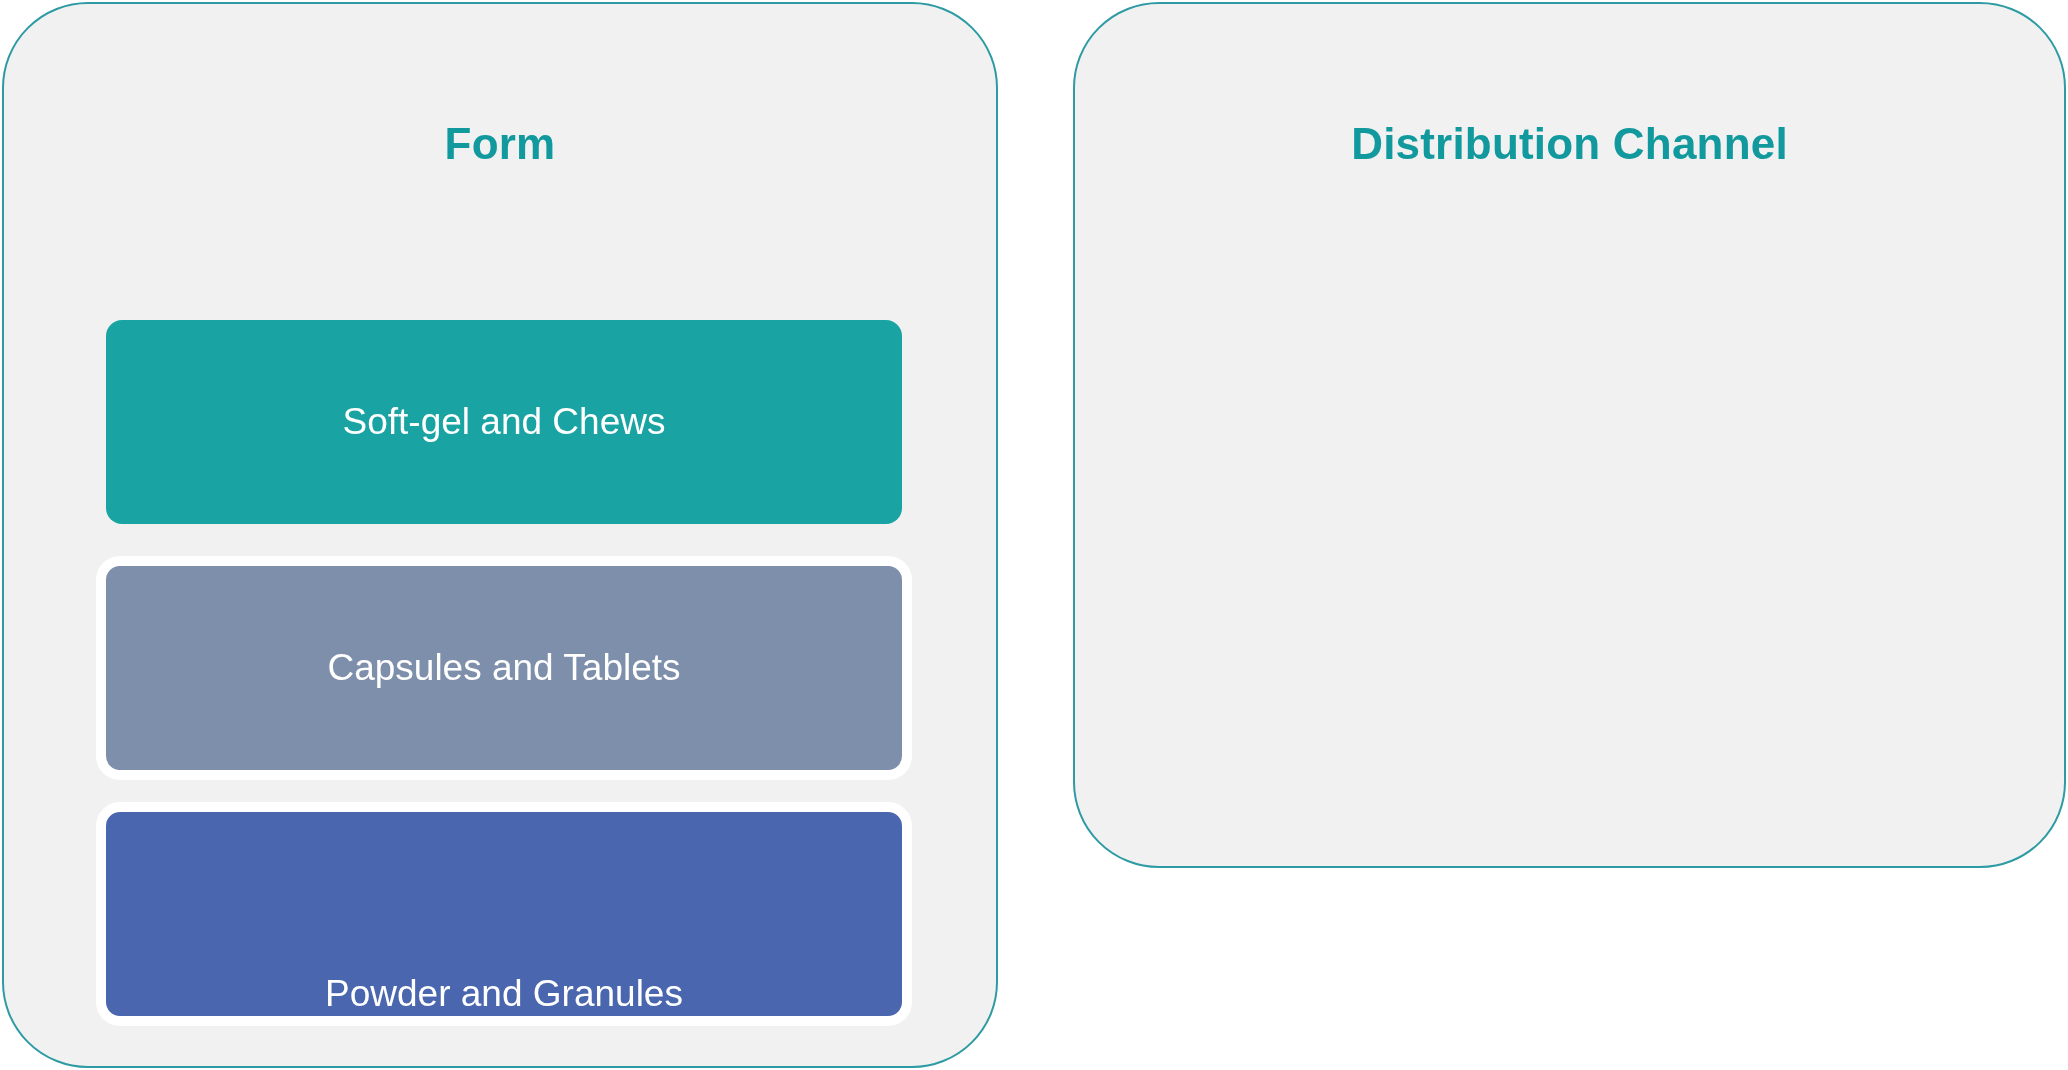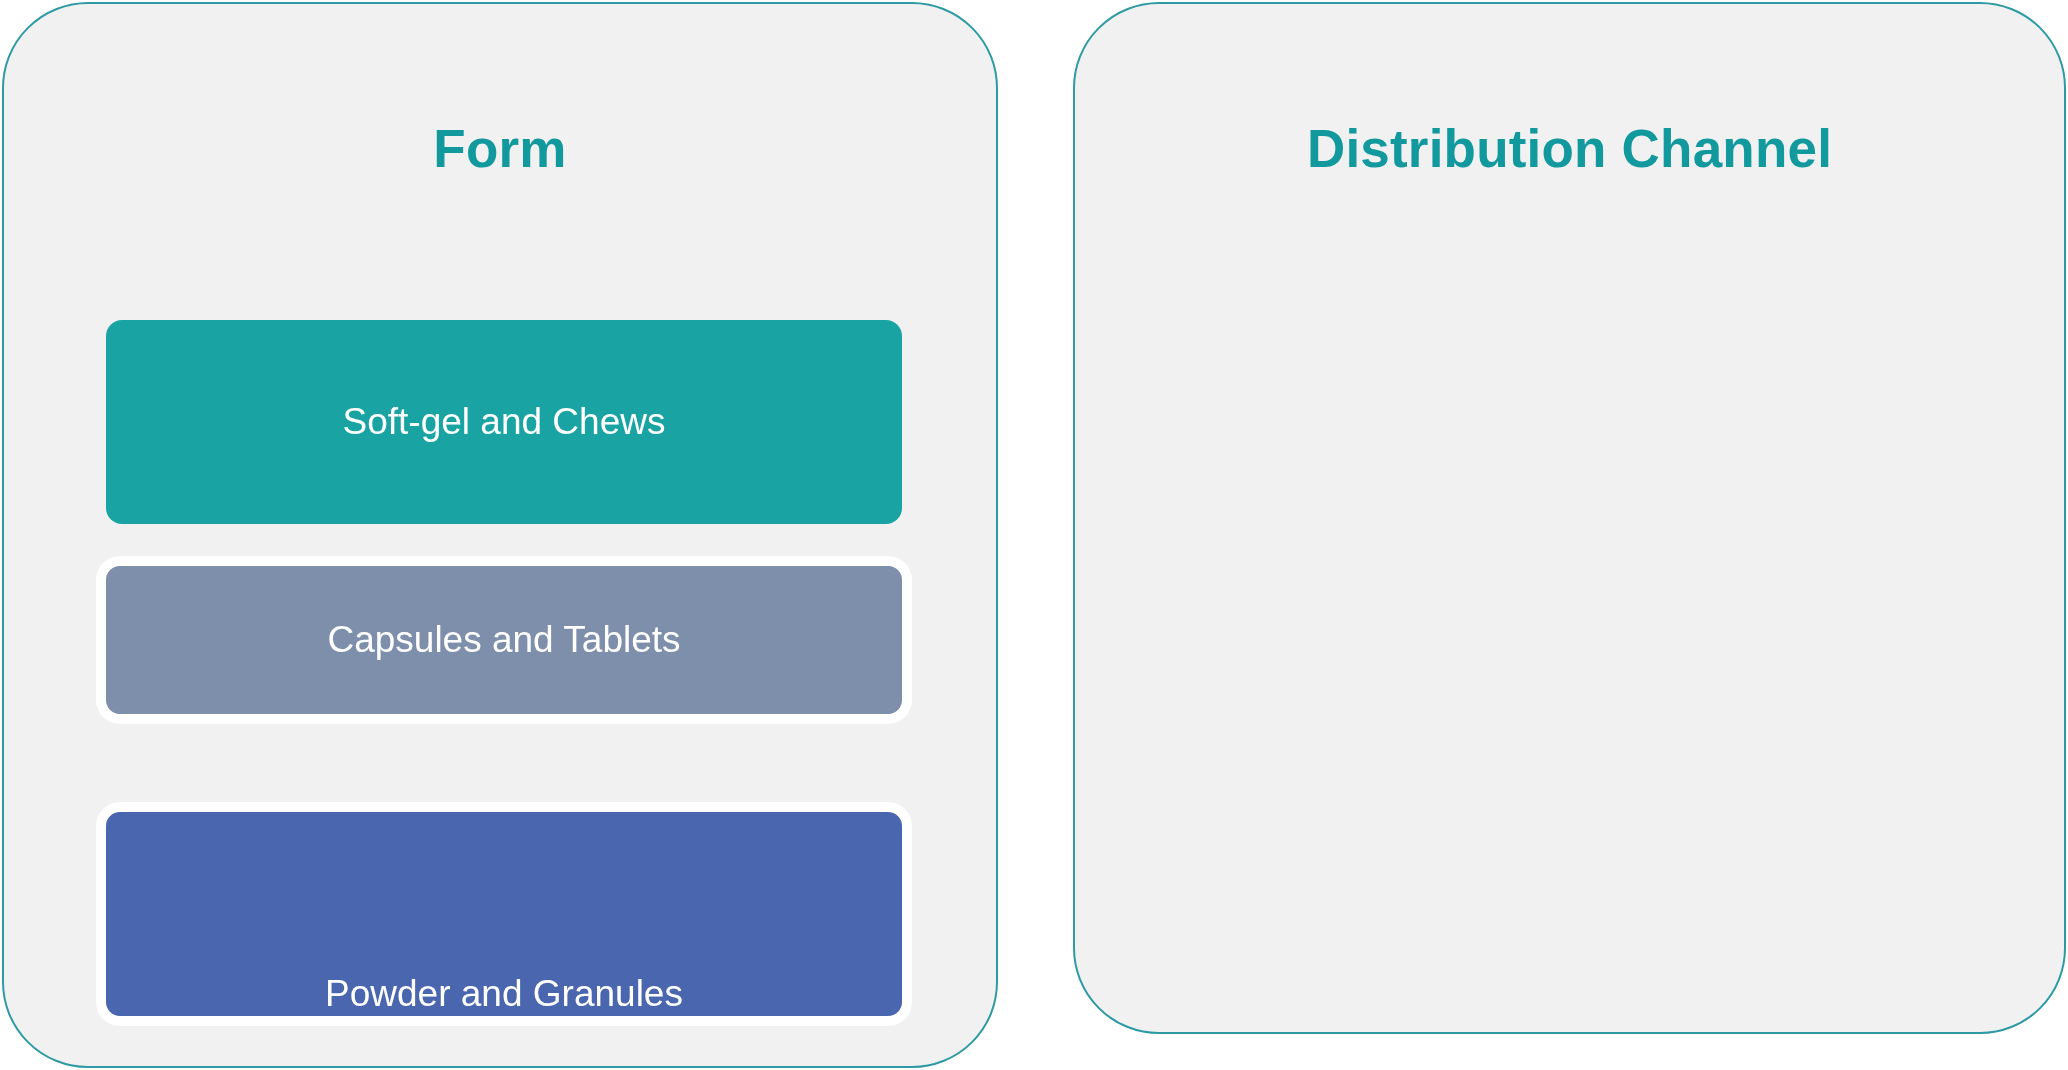--- a/index.html
+++ b/index.html
@@ -33,31 +33,31 @@
   .panel-left {
     left: 2px;
     top: 2px;
     width: 996px;
     height: 1066px;
   }
   .panel-right {
     left: 1073px;
     top: 2px;
     width: 993px;
-    height: 1032px;
+    height: 866px;
   }
 
   .panel-title {
     position: absolute;
     left: 0;
     width: 100%;
     text-align: center;
     color: #11999E;
     font-weight: bold;
-    font-size: 53px;
+    font-size: 44px;
     letter-spacing: 0.2px;
     line-height: 1;
     white-space: nowrap;
   }
   .panel-left .panel-title { top: 118px; }
   .panel-right .panel-title { top: 118px; }
 
   
   .bar {
     position: absolute;
@@ -72,21 +72,21 @@
     border-radius: 16px;
     padding: 0 32px;
   }
   .bar-ring {
     border: 10px solid #ffffff;
     border-radius: 24px;
   }
 
   
   .bar-l1 { left: 102px;  top: 316px; width: 796px; height: 204px; }
-  .bar-l2 { left:  92px;  top: 552px; width: 816px; height: 168px; }
+  .bar-l2 { left:  92px;  top: 552px; width: 816px; height: 224px; }
   .bar-l3 { left:  92px;  top: 798px; width: 816px; height: 224px; }
 
   .bar-label {
     display: block;
     width: 100%;
   }
 </style>
 </head>
 <body>
 

